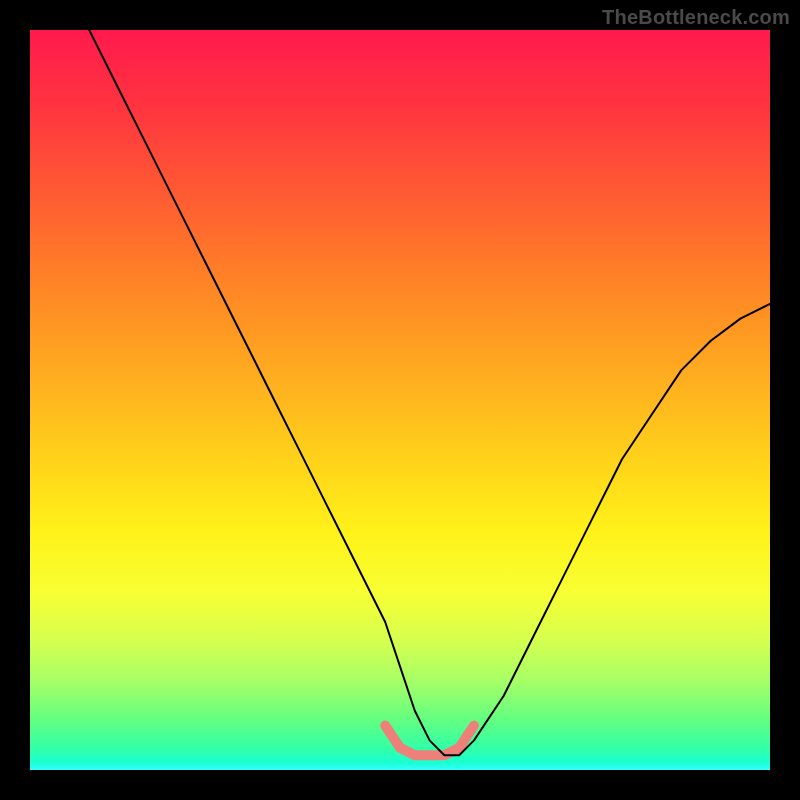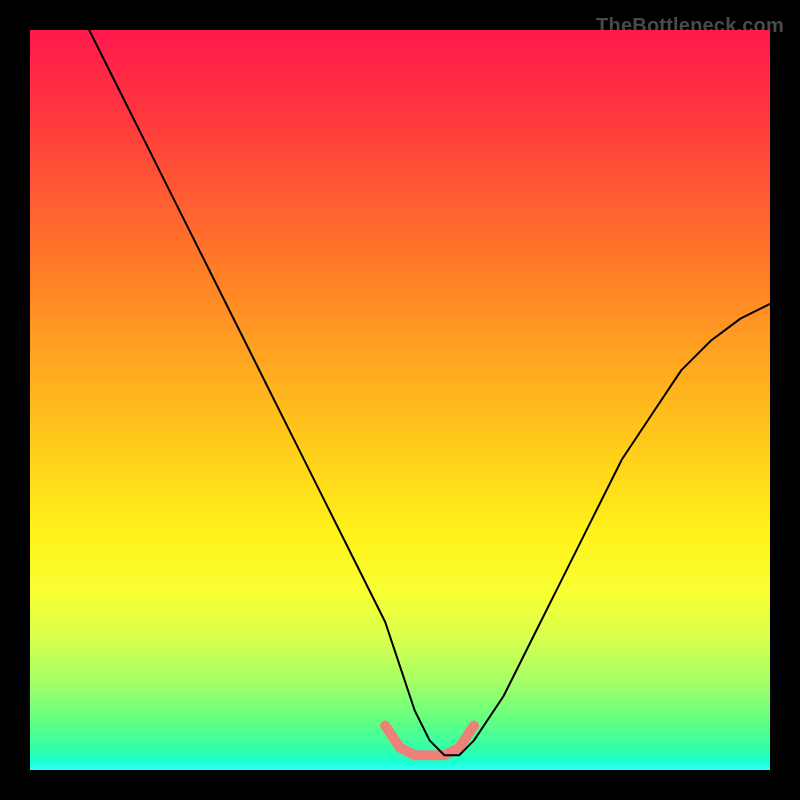--- a/index.html
+++ b/index.html
@@ -36,27 +36,26 @@
       #a6ff66 88%,
       #66ff80 93%,
       #33ffa6 97%,
       #1affd1 99%,
       #33ffff 100%
     );
   }
   .watermark {
     position: absolute;
     top: 6px;
-    right: 16px;
+    right: 10px;
     color: #4a4a4a;
     font-size: 20px;
     font-weight: 600;
     letter-spacing: 0.2px;
     user-select: none;
-    margin-top: 8px;
   }
   svg.curve {
     position: absolute;
     left: 0;
     top: 0;
     width: 740px;
     height: 740px;
   }
 </style>
 </head>

